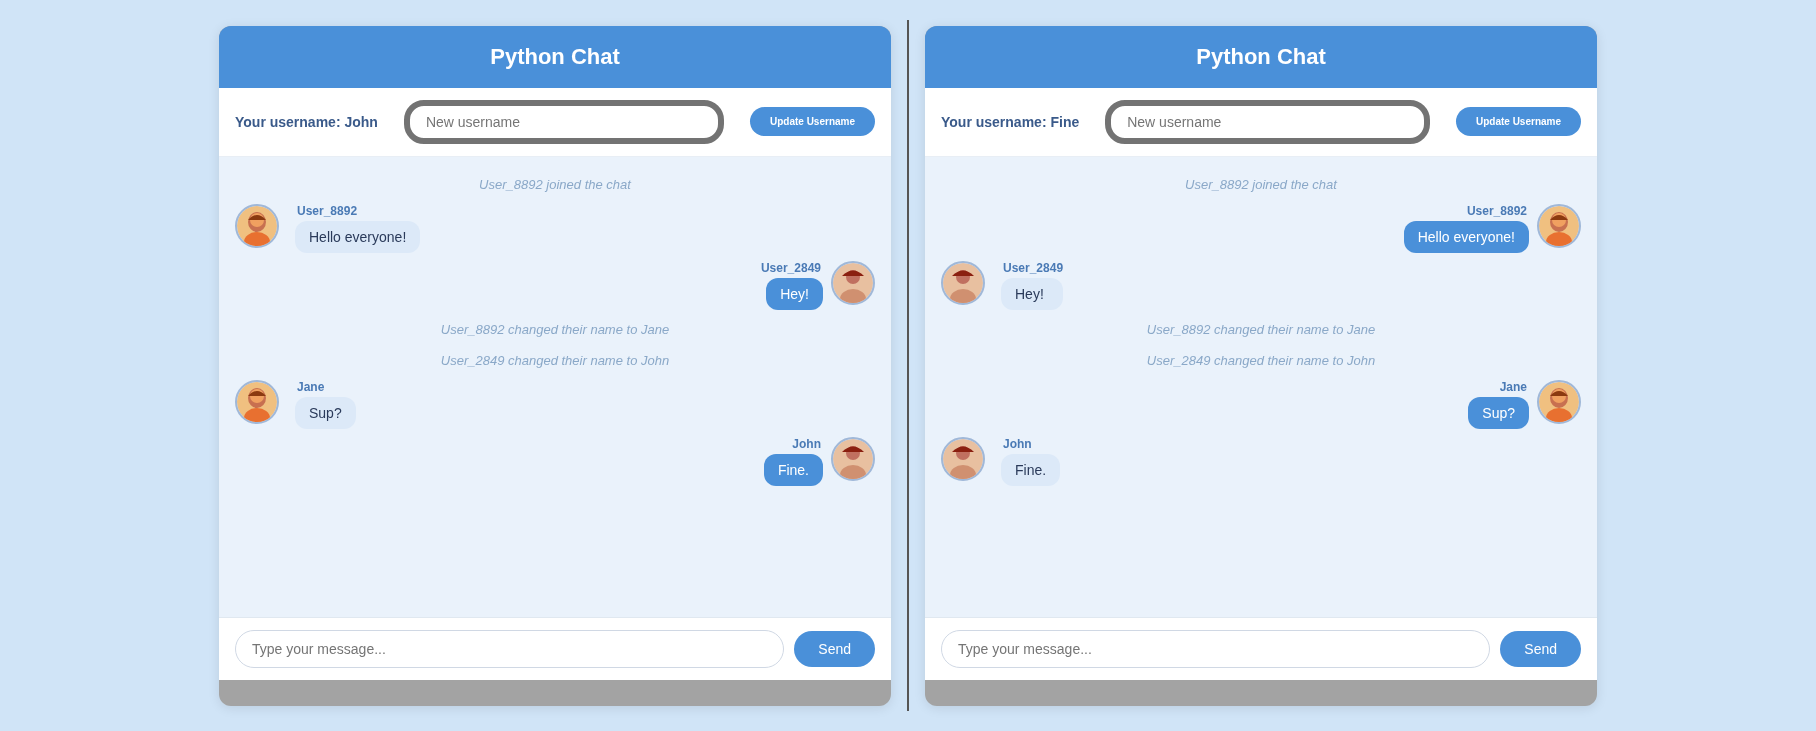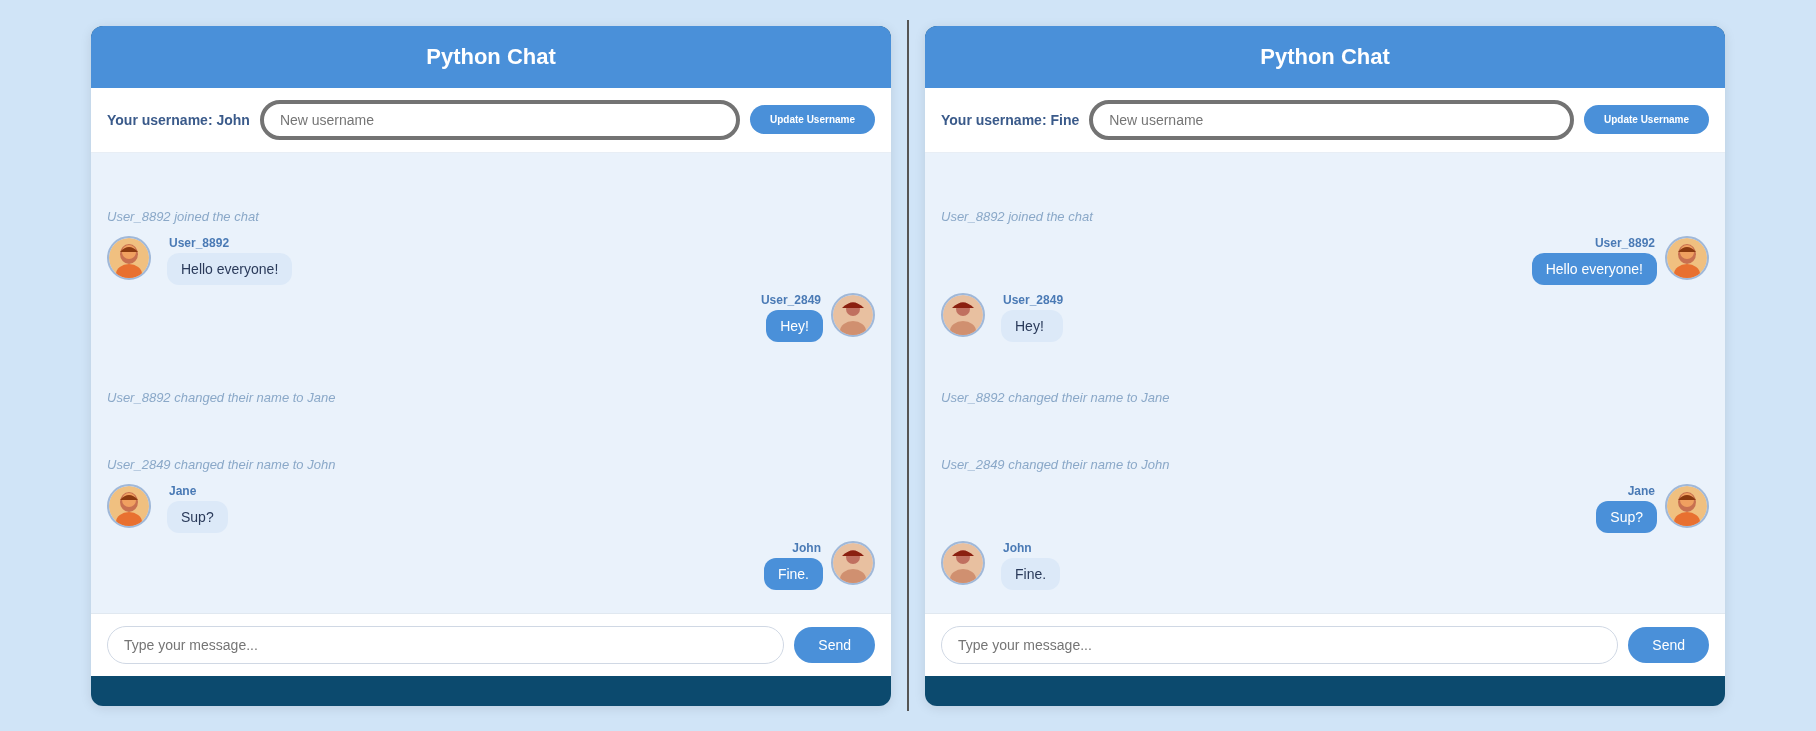--- a/index.html
+++ b/index.html
@@ -7,54 +7,54 @@
       background: #d0e4f7;
       font-family: -apple-system, BlinkMacSystemFont, 'Segoe UI', sans-serif;
       display: flex;
       justify-content: center;
       align-items: center;
       min-height: 100vh;
       gap: 16px;
       padding: 20px;
     }
     .chat-container {
-      background: #0c4a6e;
+      background: #a3a3a3;
       border-radius: 12px;
       overflow: hidden;
-      width: 800px;
+      width: 672px;
       min-height: 680px;
       display: flex;
       flex-direction: column;
       box-shadow: 0 2px 12px rgba(0,0,0,0.1);
     }
     .chat-header {
       background: #4a90d9;
       color: white;
       text-align: center;
       padding: 18px;
       font-size: 22px;
       font-weight: 700;
     }
     .username-bar {
       display: flex;
       align-items: center;
       padding: 12px 16px;
-      gap: 10px;
+      gap: 26px;
       background: #fff;
       border-bottom: 1px solid #e8eef5;
     }
     .username-label {
       font-size: 14px;
       font-weight: 700;
       color: #3a5a8a;
       white-space: nowrap;
     }
     .username-input {
       flex: 1;
-      border: 4px solid #737373;
+      border: 6px solid #737373;
       border-radius: 20px;
       padding: 8px 16px;
       font-size: 14px;
       color: #aab0bb;
       outline: none;
       background: #fff;
     }
     .update-btn {
       background: #4a90d9;
       color: white;
@@ -71,25 +71,25 @@
       overflow-y: auto;
       padding: 16px;
       background: #eaf2fb;
       display: flex;
       flex-direction: column;
       gap: 8px;
       min-height: 460px;
       max-height: 460px;
     }
     .system-message {
+      text-align: center;
       color: #8aa8c8;
       font-size: 13px;
       font-style: italic;
       padding: 4px 0;
-      margin-top: 36px;
     }
     .message-row {
       display: flex;
       align-items: flex-start;
       gap: 8px;
     }
     .message-row.right {
       flex-direction: row-reverse;
     }
     .avatar {

